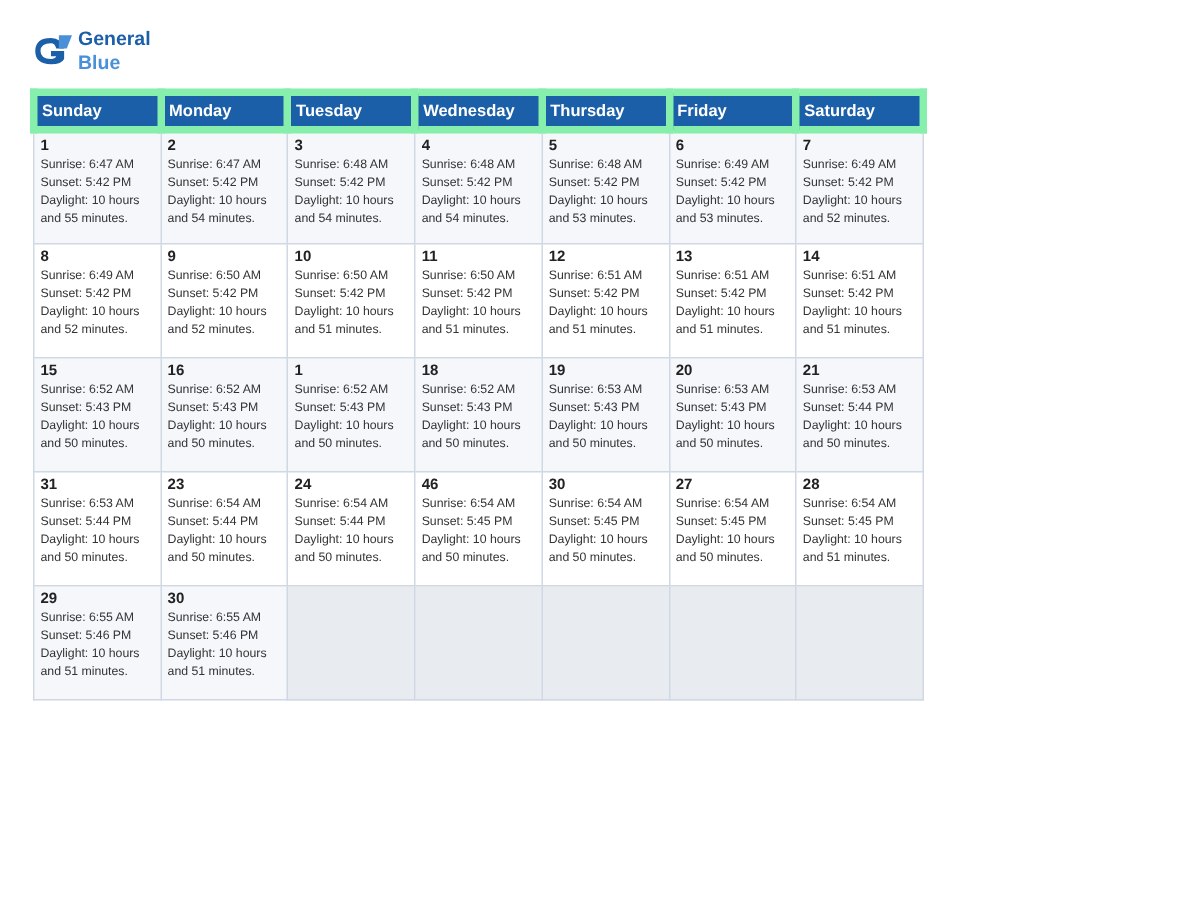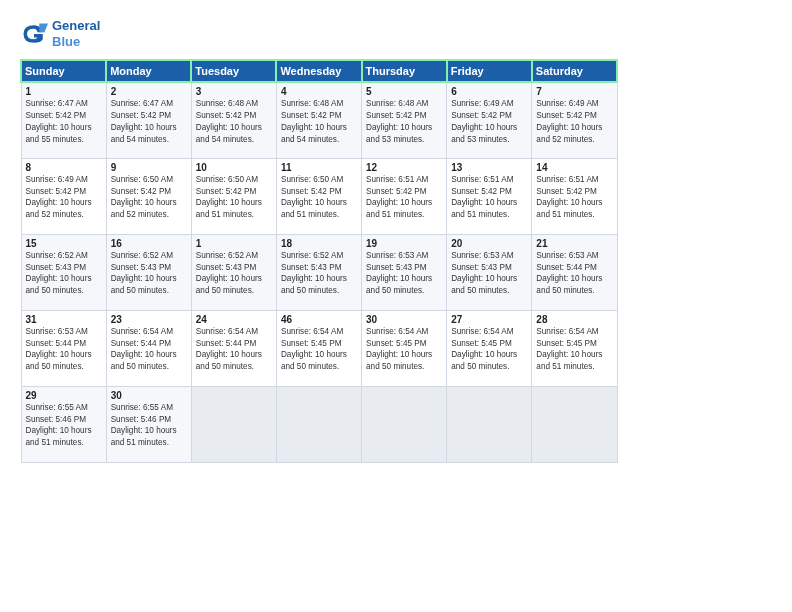--- a/index.html
+++ b/index.html
@@ -60,21 +60,21 @@
     }
     thead tr {
       background-color: #1a5fa8;
     }
     thead th {
       color: #fff;
       font-size: 11px;
       font-weight: bold;
       padding: 4px 3px;
       text-align: left;
-      border: 2px solid #86efac;
+      border: 5px solid #86efac;
     }
     tbody tr {
       vertical-align: top;
     }
     tbody tr:nth-child(odd) {
       background-color: #f5f7fa;
     }
     tbody tr:nth-child(even) {
       background-color: #ffffff;
     }

